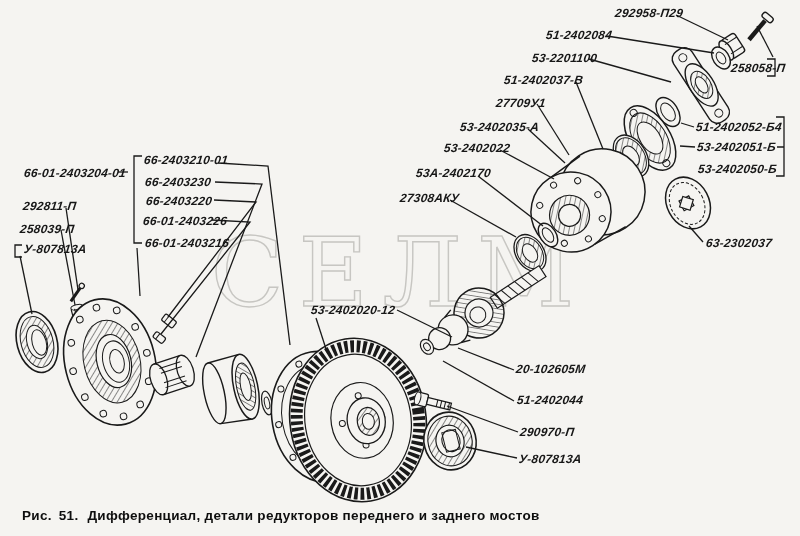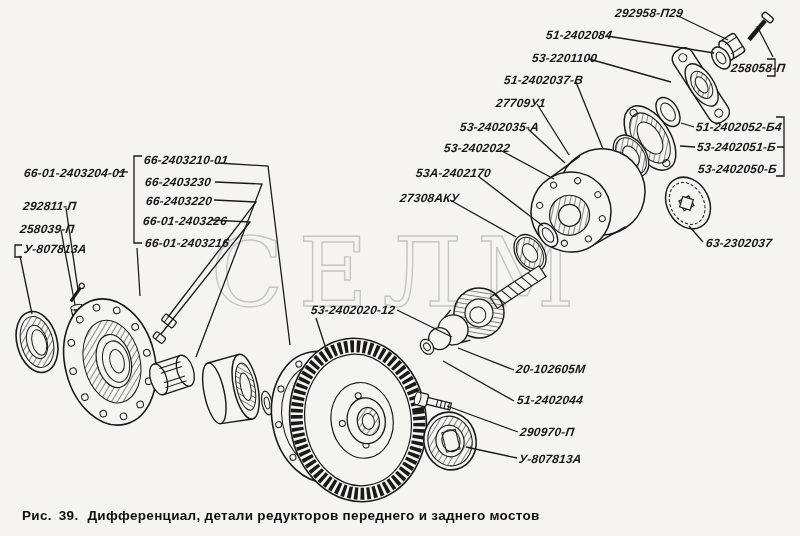--- a/index.html
+++ b/index.html
@@ -307,16 +307,16 @@
   <div class="lbl" style="left:146px;top:194px">66-2403220</div>
   <div class="lbl" style="left:143px;top:214px">66-01-2403226</div>
   <div class="lbl" style="left:145px;top:236px">66-01-2403216</div>
   <div class="lbl" style="left:311px;top:303px">53-2402020-12</div>
   <div class="lbl" style="left:516px;top:362px">20-102605М</div>
   <div class="lbl" style="left:517px;top:393px">51-2402044</div>
   <div class="lbl" style="left:520px;top:425px">290970-П</div>
   <div class="lbl" style="left:519px;top:452px">У-807813А</div>
 
   <div class="caption">
-    <span>Рис.</span><span class="num">39.</span><span>Дифференциал, детали редукторов переднего и заднего мостов</span>
+    <span>Рис.</span><span class="num">51.</span><span>Дифференциал, детали редукторов переднего и заднего мостов</span>
   </div>
 
 </div>
 
 </body></html>

